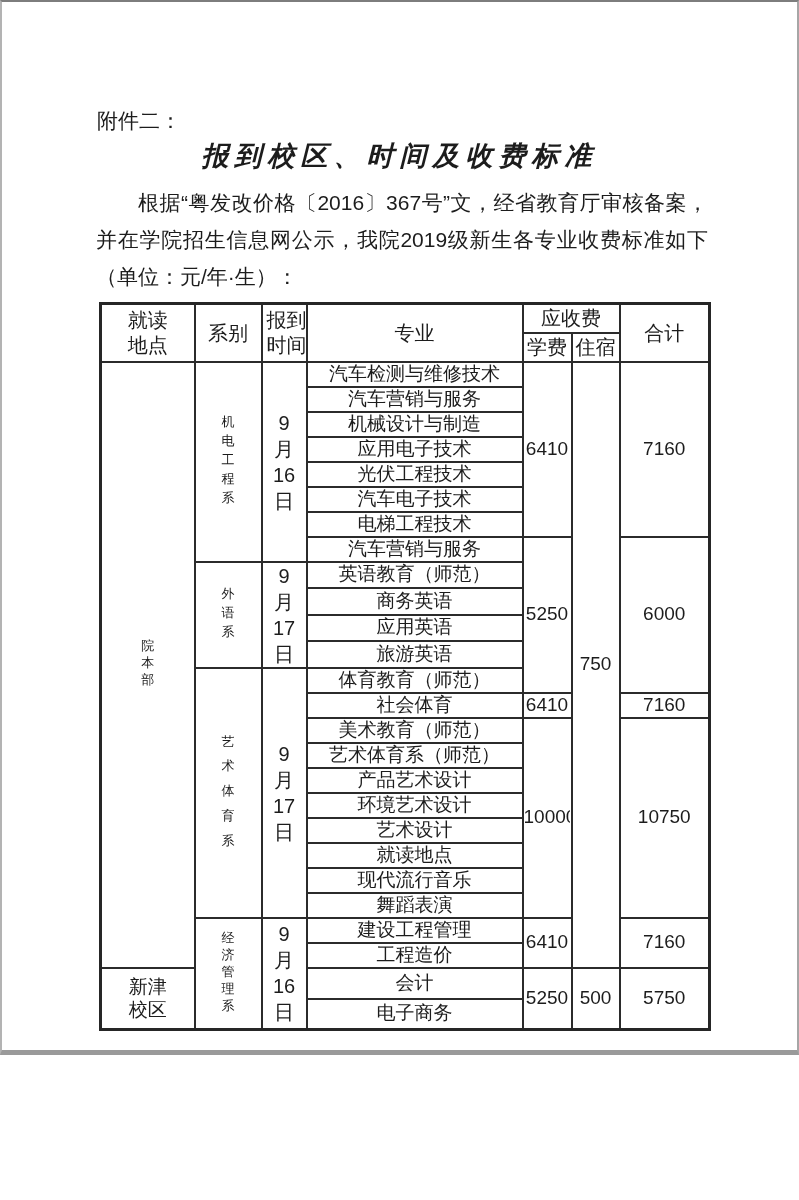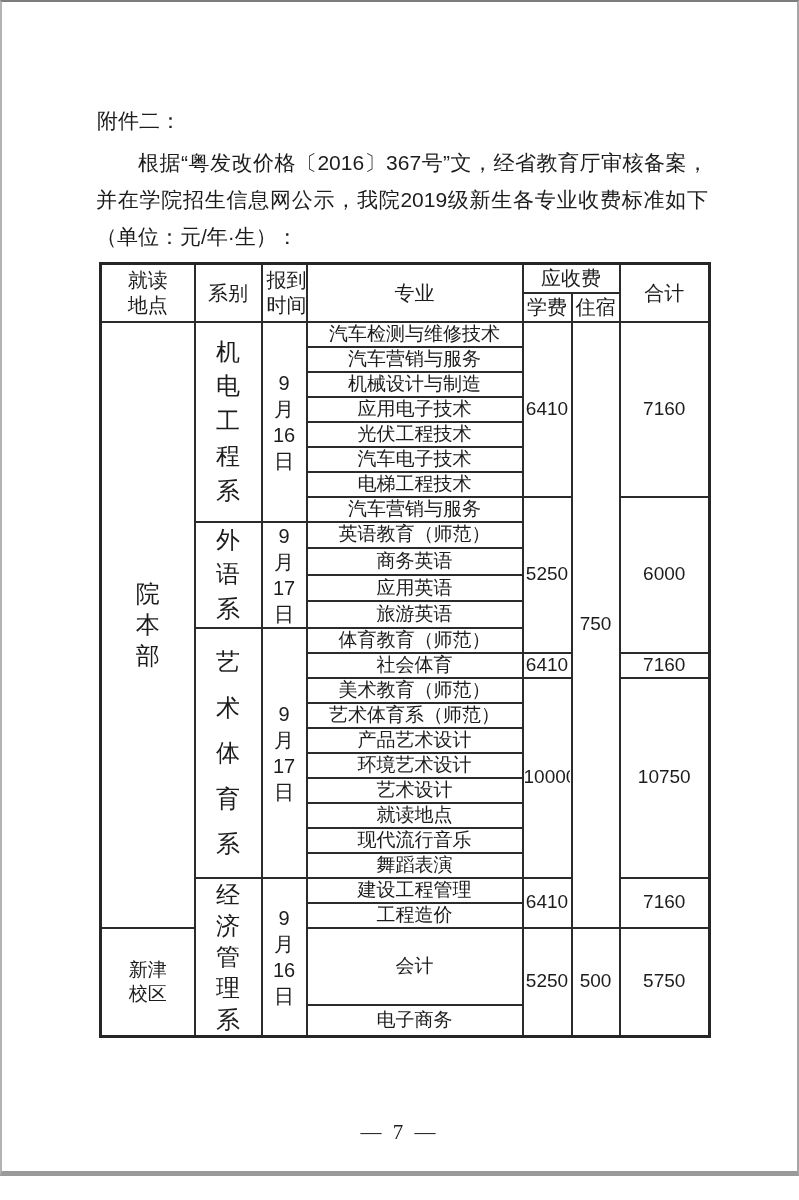--- a/index.html
+++ b/index.html
@@ -5,21 +5,21 @@
   * { box-sizing: border-box; margin: 0; padding: 0; }
   html, body { background: #ffffff; }
   body {
     font-family: "Liberation Sans", sans-serif;
     color: #1c1c1c;
     width: 799px;
   }
   .page {
     position: relative;
     width: 799px;
-    height: 1176px;
+    height: 1055px;
     background: #ffffff;
     border-top: 2px solid #7d7d7d;
     border-left: 2px solid #b3b3b3;
     border-right: 2px solid #a6a6a6;
     border-bottom: 5px solid #9a9a9a;
     overflow: hidden;
   }
   .attachment {
     margin: 106px 0 0 95px;
     font-size: 21px;
@@ -68,22 +68,23 @@
     width: 2.4em;
     line-height: 1.25;
     word-break: break-all;
     vertical-align: middle;
   }
   .vname {
     display: inline-block;
     width: 1.12em;
     word-break: break-all;
     line-height: 1.45;
-    font-size: 24px;
-    vertical-align: middle;
+    font-size: 13px;
+    vertical-align: middle;
+    font-family: Liberation Mono, monospace;
   }
   .vname.spread { line-height: 1.9; }
   .vname.tight  { line-height: 1.3; }
   .vstack {
     display: inline-flex;
     flex-direction: column;
     align-items: center;
     line-height: 1.3;
     font-size: 20px;
     vertical-align: middle;
@@ -100,20 +101,21 @@
     letter-spacing: 3px;
   }
 </style>
 </head>
 <body>
 
 <div class="page">
 
   <div class="attachment">附件二：</div>
 
+  <div class="title">报到校区、时间及收费标准</div>
 
   <p class="intro">根据“粤发改价格〔2016〕367号”文，经省教育厅审核备案，并在学院招生信息网公示，我院2019级新生各专业收费标准如下（单位：元/年·生）：</p>
 
   <table class="fees">
     <colgroup>
       <col style="width:94px">
         <col style="width:67px">
         <col style="width:45px">
       <col style="width:216px">
         <col style="width:49px">

